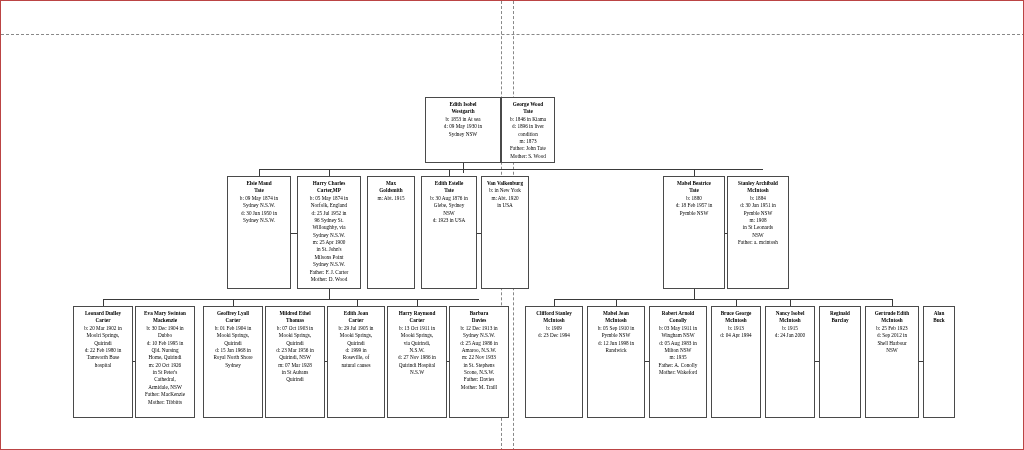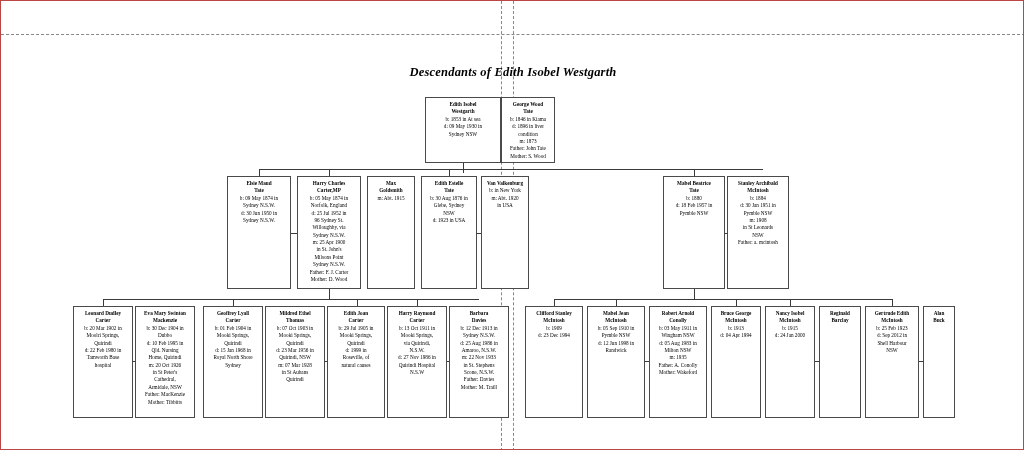--- a/index.html
+++ b/index.html
@@ -75,21 +75,20 @@
 </style>
 </head>
 <body>
 
 <div id="page">
 
   <div class="guide guide-h" style="top:33px;"></div>
   <div class="guide guide-v" style="left:500px;"></div>
   <div class="guide guide-v" style="left:512px;"></div>
 
-  <div class="title">Descendants of Edith Isobel Westgarth</div>
 
   <div id="connectors">
       <div class="line v" style="left: 462px; top: 162px; height: 10px;"></div>
       <div class="line h" style="left: 258px; top: 168px; width: 504px;"></div>
       <div class="line v" style="left: 258px; top: 168px; height: 7px;"></div>
       <div class="line v" style="left: 328px; top: 168px; height: 7px;"></div>
       <div class="line v" style="left: 448px; top: 168px; height: 7px;"></div>
       <div class="line v" style="left: 693px; top: 168px; height: 7px;"></div>
       <div class="line h" style="left: 290px; top: 232px; width: 6px;"></div>
       <div class="line h" style="left: 476px; top: 232px; width: 4px;"></div>

